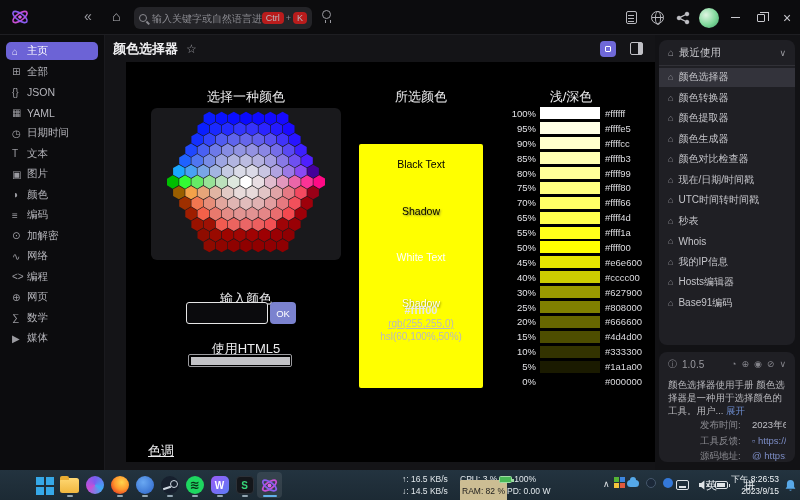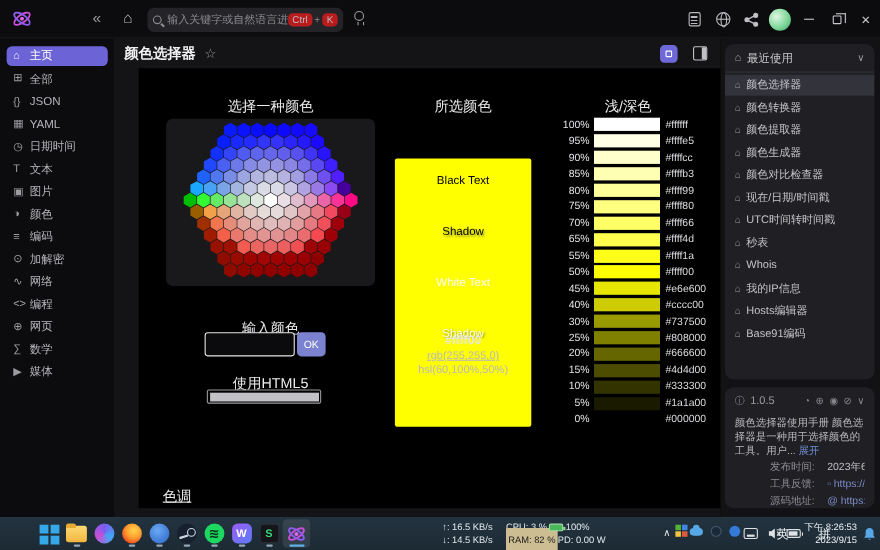--- a/index.html
+++ b/index.html
@@ -488,21 +488,21 @@
     <span class="shade-hex">#e6e600</span>
   </div>
         <div class="shade-row">
     <span class="shade-pct">40%</span>
     <span class="shade-swatch" style="background: rgb(204, 204, 0);"></span>
     <span class="shade-hex">#cccc00</span>
   </div>
         <div class="shade-row">
     <span class="shade-pct">30%</span>
     <span class="shade-swatch" style="background: rgb(153, 153, 0);"></span>
-    <span class="shade-hex">#737500</span>
+    <span class="shade-hex">#627900</span>
   </div>
         <div class="shade-row">
     <span class="shade-pct">25%</span>
     <span class="shade-swatch" style="background: rgb(128, 128, 0);"></span>
     <span class="shade-hex">#808000</span>
   </div>
         <div class="shade-row">
     <span class="shade-pct">20%</span>
     <span class="shade-swatch" style="background: rgb(102, 102, 0);"></span>
     <span class="shade-hex">#666600</span>

